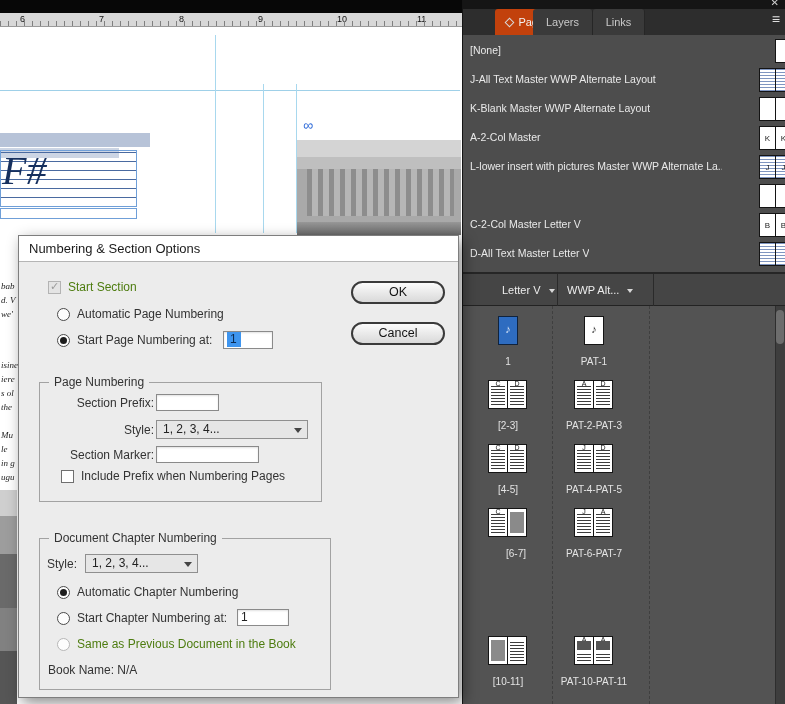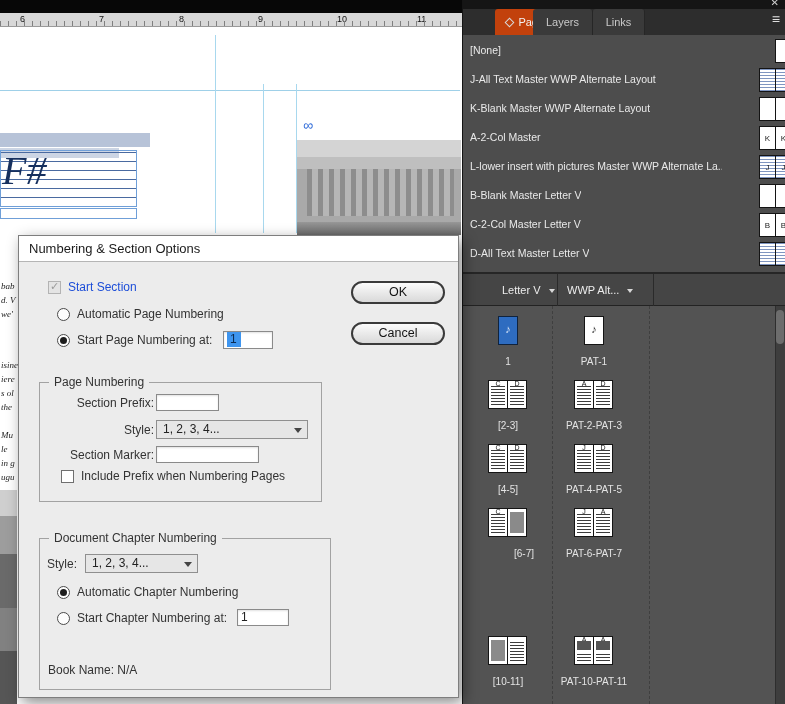--- a/index.html
+++ b/index.html
@@ -40,21 +40,21 @@
     font-size:13px;color:#1a1a1a;line-height:26px;padding-left:10px;box-sizing:border-box;}
   .btn{position:absolute;width:94px;height:23px;border:2px solid #3a3a3a;border-radius:13px;
     background:linear-gradient(#fbfbfb,#d9d9d9);font-size:12.5px;color:#141414;text-align:center;line-height:19px;box-sizing:border-box;}
   .rrow,.cbrow{position:absolute;display:flex;align-items:center;gap:7px;font-size:12px;color:#333;height:14px;}
   .radio{width:13px;height:13px;border:1px solid #4a4a4a;border-radius:50%;background:#fdfdfd;box-sizing:border-box;position:relative;flex:none;}
   .radio.sel::after{content:"";position:absolute;left:2px;top:2px;width:7px;height:7px;background:#1d1d1d;border-radius:50%;}
   .radio.dis{border-color:#b7b7b7;}
   .cb{width:13px;height:13px;border:1px solid #6f6f6f;background:#fff;box-sizing:border-box;position:relative;flex:none;}
   .cb.chk-dis{border-color:#b3b3b3;background:#e4e4e4;}
   .cb.chk-dis::after{content:"✓";position:absolute;left:1px;top:-2px;font-size:11px;color:#9a9a9a;}
-  .dim{color:#1d4ed8;text-align:center;}
+  .dim{color:#4d7c0f;text-align:center;}
   .group{position:absolute;border:1px solid #a2a2a2;box-sizing:border-box;}
   .legend{position:absolute;background:#ececec;padding:0 5px;font-size:12px;color:#333;}
   .lab{position:absolute;width:110px;text-align:right;font-size:12px;color:#333;}
   .tb{position:absolute;background:#fff;border:1px solid #8a8a8a;box-shadow:inset 0 1px 2px rgba(0,0,0,.12);
     font-size:12px;color:#222;line-height:15px;padding:0 3px;box-sizing:border-box;}
   .sel-val{display:inline-block;background:#3e95ef;color:#0b2b52;padding:0 3px;min-width:8px;}
   .dd{position:absolute;background:#e6e6e6;border:1px solid #8f8f8f;font-size:12px;color:#222;line-height:17px;
     padding:0 18px 0 6px;box-sizing:border-box;white-space:nowrap;}
   .dd .caret{position:absolute;right:5px;top:7px;width:0;height:0;border-left:4px solid transparent;border-right:4px solid transparent;border-top:5px solid #444;}
   .plain{position:absolute;font-size:12px;color:#333;}
@@ -207,20 +207,24 @@
         <span class="radio"></span>
         <span>Start Chapter Numbering at:</span>
       </div>
 
       <div class="rrow" style="left:38px;top:349px;">
         <span class="radio sel"></span>
         <span>Automatic Chapter Numbering</span>
       </div>
       <div class="tb" style="left:218px;top:373px;width:52px;height:17px;">1</div>
 
+      <div class="rrow" style="left:38px;top:401px;">
+        <span class="radio dis"></span>
+        <span class="dim">Same as Previous Document in the Book</span>
+      </div>
 
       <span class="plain" style="left:29px;top:427px;">Book Name: N/A</span>
     </div>
   </div>
 
   <div class="panel">
     <div class="p-top">
       <span class="p-close">✕</span>
     </div>
 
@@ -251,21 +255,20 @@
         <span class="mp"><i class="ml">K</i></span><span class="mp"><i class="ml">K</i></span>
       </span>
     </div>
     <div class="mrow" style="top:152px;">
       <span class="mname">L-lower insert with pictures  Master WWP Alternate La...</span>
       <span class="micons">
         <span class="mp dots"><i class="ml">J</i></span><span class="mp dots"><i class="ml">J</i></span>
       </span>
     </div>
     <div class="mrow" style="top:181px;">
-      <span class="mname">B-Blank Master Letter V</span>
       <span class="micons"><span class="mp"></span><span class="mp"></span></span>
     </div>
     <div class="mrow" style="top:210px;">
       <span class="mname">C-2-Col Master Letter V</span>
       <span class="micons">
         <span class="mp"><i class="ml">B</i></span><span class="mp"><i class="ml">B</i></span>
       </span>
     </div>
     <div class="mrow" style="top:239px;">
       <span class="mname">D-All Text Master Letter V</span>
@@ -346,21 +349,21 @@
         <div class="tlabel" style="left:86px;">PAT-4-PAT-5</div>
       </div>
 
       <div class="trow" style="top:202px;">
         <div class="spread" style="left:25px;width:40px;">
           <span class="pg lines">
               <i class="pletter">C</i>
             </span>
           <span class="pg p2 img"></span>
         </div>
-        <div class="tlabel" style="left:16px;">[6-7]</div>
+        <div class="tlabel" style="left:0;padding-left:8px;">[6-7]</div>
         <div class="spread" style="left:111px;width:40px;">
           <span class="pg lines">
               <i class="pletter">J</i>
             </span>
           <span class="pg p2 lines">
               <i class="pletter">A</i>
             </span>
         </div>
         <div class="tlabel" style="left:86px;">PAT-6-PAT-7</div>
       </div>

